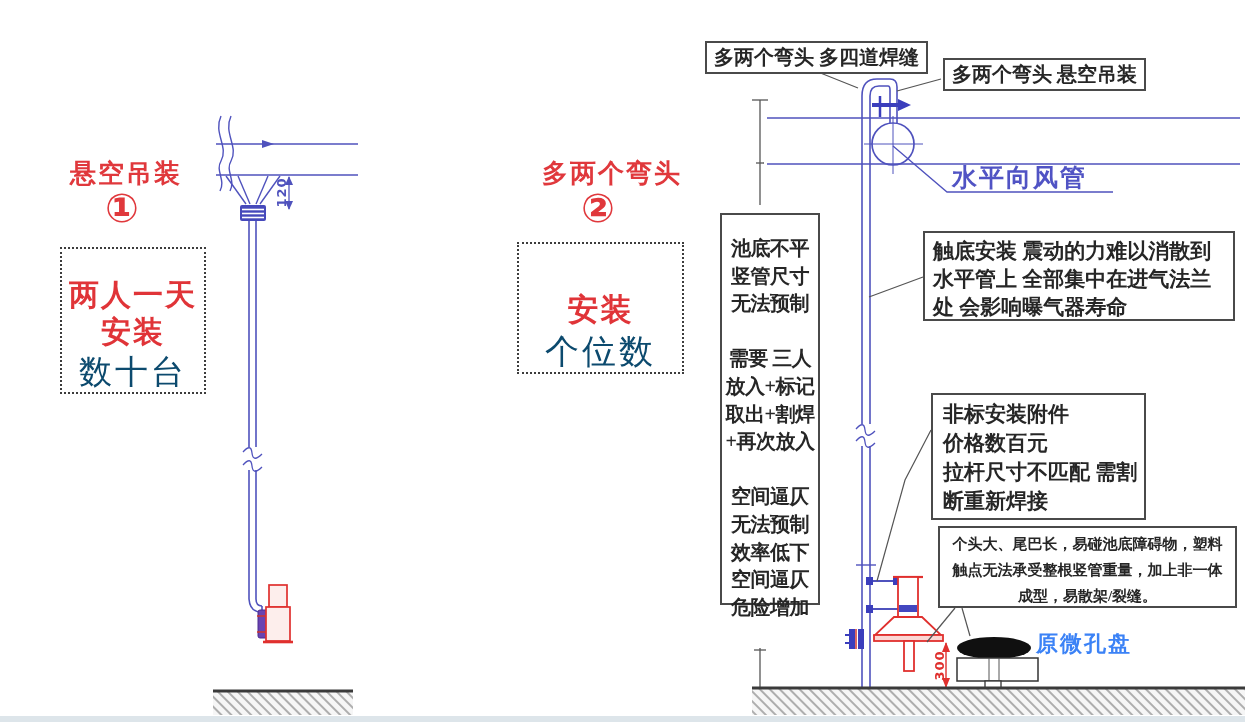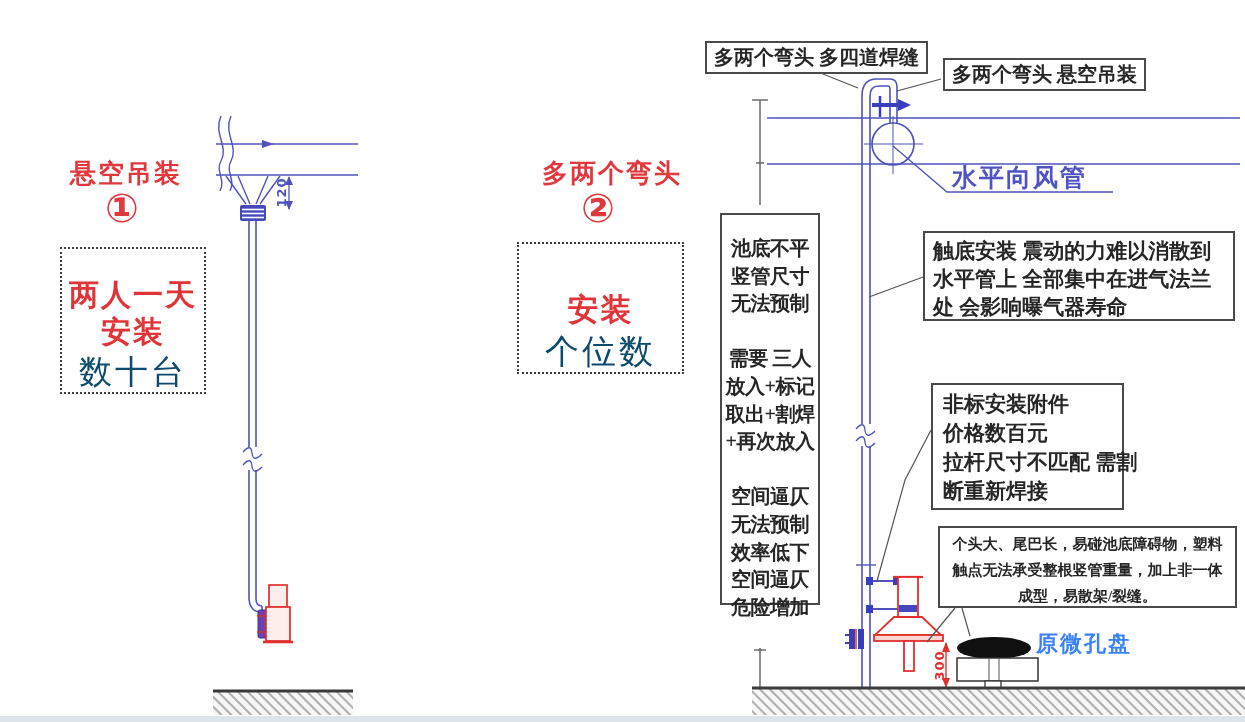--- a/index.html
+++ b/index.html
@@ -232,21 +232,21 @@
     <div class="row">危险增加</div>
   </div>
 
   <div class="anno-box tag" style="left:705px;top:41px;">多两个弯头 多四道焊缝</div>
   <div class="anno-box tag" style="left:943px;top:58px;">多两个弯头 悬空吊装</div>
 
   <div class="duct-label" style="left:952px;top:161px;">水平向风管</div>
 
   <div class="anno-box para" style="left:923px;top:231px;width:312px;height:90px;">触底安装 震动的力难以消散到水平管上 全部集中在进气法兰处 会影响曝气器寿命</div>
 
-  <div class="anno-box lines4" style="left:931px;top:383px;width:193px;height:127px;">
+  <div class="anno-box lines4" style="left:931px;top:393px;width:215px;height:127px;">
     <div>非标安装附件</div>
     <div>价格数百元</div>
     <div>拉杆尺寸不匹配 需割</div>
     <div>断重新焊接</div>
   </div>
 
   <div class="anno-box bulky" style="left:938px;top:526px;width:299px;height:82px;">个头大、尾巴长，易碰池底障碍物，塑料触点无法承受整根竖管重量，加上非一体成型，易散架/裂缝。</div>
 
   <div class="disc-label" style="left:1036px;top:629px;">原微孔盘</div>
 

